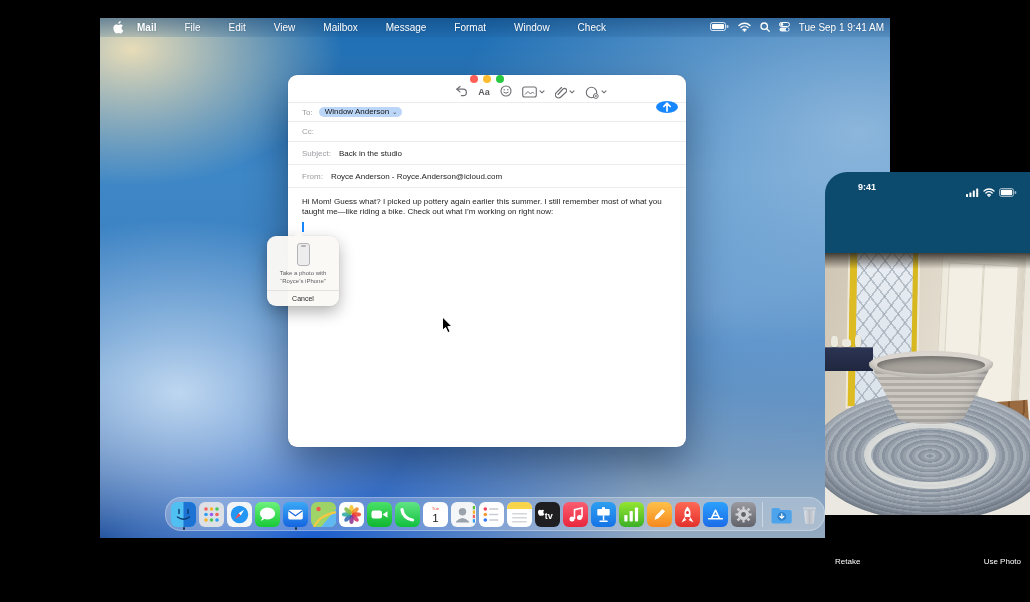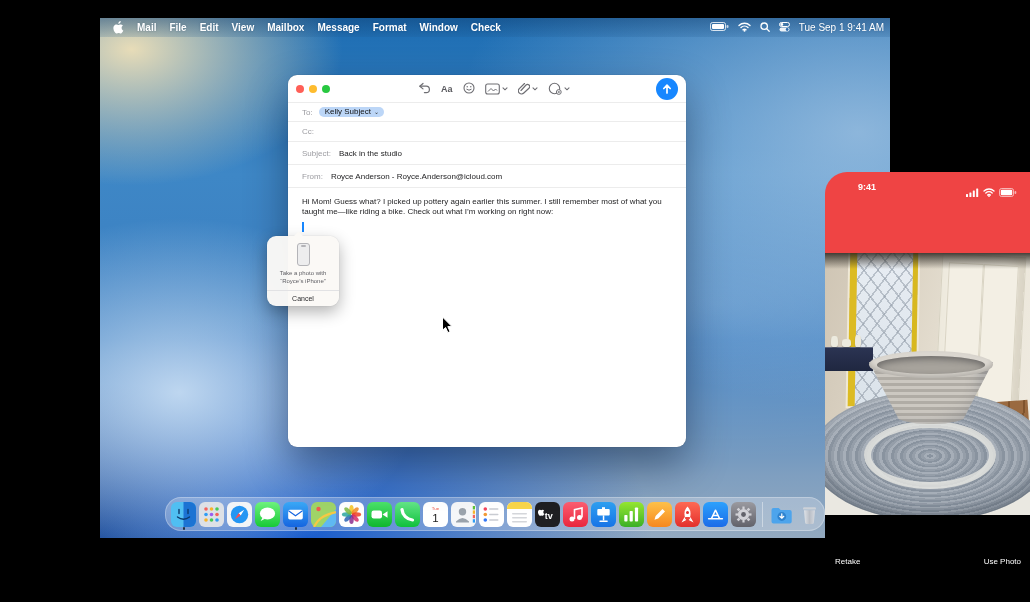--- a/index.html
+++ b/index.html
@@ -17,30 +17,30 @@
       radial-gradient(ellipse 620px 420px at 96% 22%, rgba(170,200,228,0.75), rgba(170,200,228,0) 65%),
       radial-gradient(ellipse 700px 260px at 78% 55%, rgba(255,255,255,0.18), rgba(255,255,255,0) 60%),
       linear-gradient(180deg, #1c6cb2 0%, #3e87c6 30%, #3b7dc0 62%, #7f9fc0 88%, #93a9bf 100%);
   }
 
   
   .menubar { position:absolute; left:0; top:0; width:100%; height:19px;
     background:linear-gradient(180deg, rgba(16,62,110,0.45), rgba(28,86,140,0.18));
     display:flex; align-items:center; color:#fff; font-size:10px; padding:0 6px 0 13px; }
   .menubar .apple { display:flex; align-items:center; margin-right:13px; }
-  .menu-items { display:flex; gap:13px; align-items:flex-start; }
-  .menu-item { white-space:nowrap; text-shadow:0 0 2px rgba(0,40,80,0.35);font-weight:bold; }
+  .menu-items { display:flex; gap:28px; align-items:flex-start; }
+  .menu-item { white-space:nowrap; text-shadow:0 0 2px rgba(0,40,80,0.35); }
   .menu-item.app { font-weight:700; }
   .menu-right { margin-left:auto; display:flex; align-items:center; gap:9px; }
   .menu-right .dt { white-space:nowrap; text-shadow:0 0 2px rgba(0,40,80,0.35); }
 
   
   .mailwin { position:absolute; left:288px; top:75px; width:398px; height:372px; background:#fff;
     border-radius:9px; box-shadow:0 18px 42px rgba(0,10,30,0.42), 0 0 1px rgba(0,0,0,0.35); z-index:10; }
-  .mw-toolbar { height:28px; display:flex; align-items:center; padding:0 8px; border-bottom:1px solid #ececec; }
+  .mw-toolbar { height:28px; display:flex; align-items:center; padding:0 8px; border-bottom:1px solid #ececec;flex-direction:column; }
   .lights { display:flex; gap:5px; align-items:center; }
   .light { width:8px; height:8px; border-radius:50%; }
   .light.r { background:#ff5f57; } .light.y { background:#febc2e; } .light.g { background:#28c840; }
   .tb-icons { display:flex; align-items:center; gap:10px; margin-left:88px; color:#6e6e73; }
   .tb-group { display:flex; align-items:center; gap:2px; }
   .tb-aa { font-size:9px; color:#5a5a5f; font-weight:600; }
   .send-btn { margin-left:auto; width:22px; height:22px; border-radius:50%; background:#1787ff;
     display:flex; align-items:center; justify-content:center; }
   .mw-row { display:flex; align-items:center; gap:6px; padding-left:14px; border-bottom:1px solid #ececec;
     font-size:8px; color:#1d1d1f; }
@@ -75,21 +75,21 @@
   .dock { position:absolute; left:165px; top:497px; width:660px; height:34px; z-index:5;
     background:rgba(250,252,255,0.26); border:1px solid rgba(255,255,255,0.28); border-radius:16px;
     display:flex; align-items:center; gap:3px; padding:0 5px; }
   .di { position:relative; width:25px; height:25px; flex:0 0 auto; }
   .di svg { display:block; width:25px; height:25px; }
   .di .dot { position:absolute; left:50%; bottom:-3px; width:2.5px; height:2.5px; margin-left:-1px;
     border-radius:50%; background:rgba(20,30,40,0.85); }
   .dock-sep { width:1px; height:25px; background:rgba(255,255,255,0.4); margin:0 3px; flex:0 0 auto; }
 
   
-  .iphone { position:absolute; left:825px; top:172px; width:205px; height:430px; background:#ef4444;
+  .iphone { position:absolute; left:825px; top:172px; width:205px; height:430px; background:#0c4a6e;
     border-radius:22px 0 0 0; z-index:50; overflow:hidden; color:#fff;padding-left:28px; }
   .ip-status { position:absolute; left:0; top:0; width:100%; height:30px; }
   .ip-time { position:absolute; left:33px; top:10px; font-size:9px; font-weight:700; }
   .ip-sticons { position:absolute; right:13px; top:11px; display:flex; gap:4px; align-items:center; }
   .ip-photo { position:absolute; left:0; top:81px; width:205px; height:262px; overflow:hidden;
     background:linear-gradient(105deg, #cfc5b4 0%, #ddd5c6 35%, #ece7db 70%, #f0ece2 100%); }
   .ph-topshadow { position:absolute; left:0; top:0; width:100%; height:16px;
     background:linear-gradient(180deg, rgba(40,36,30,0.85), rgba(40,36,30,0)); }
   .ph-window { position:absolute; left:24px; top:-6px; width:68px; height:158px; transform:skewY(-3deg) rotate(1deg);
     background:
@@ -228,21 +228,21 @@
       <span class="send-btn">
         <svg width="12" height="12" viewBox="0 0 12 12">
             <path d="M6 10 V2.5 M2.8 5.5 L6 2.2 L9.2 5.5" fill="none" stroke="#fff" stroke-width="1.7" stroke-linecap="round" stroke-linejoin="round"></path>
           </svg>
       </span>
     </div>
 
     <div class="mw-row row-to">
       <span class="mw-label">To:</span>
       <span class="pill">
-        <span>Kelly Subject</span>
+        <span>Window Anderson</span>
         <span class="chev">⌄</span>
       </span>
     </div>
     <div class="mw-row row-cc">
       <span class="mw-label">Cc:</span>
     </div>
     <div class="mw-row row-subject">
       <span class="mw-label">Subject:</span>
       <span class="mw-value">Back in the studio</span>
     </div>

